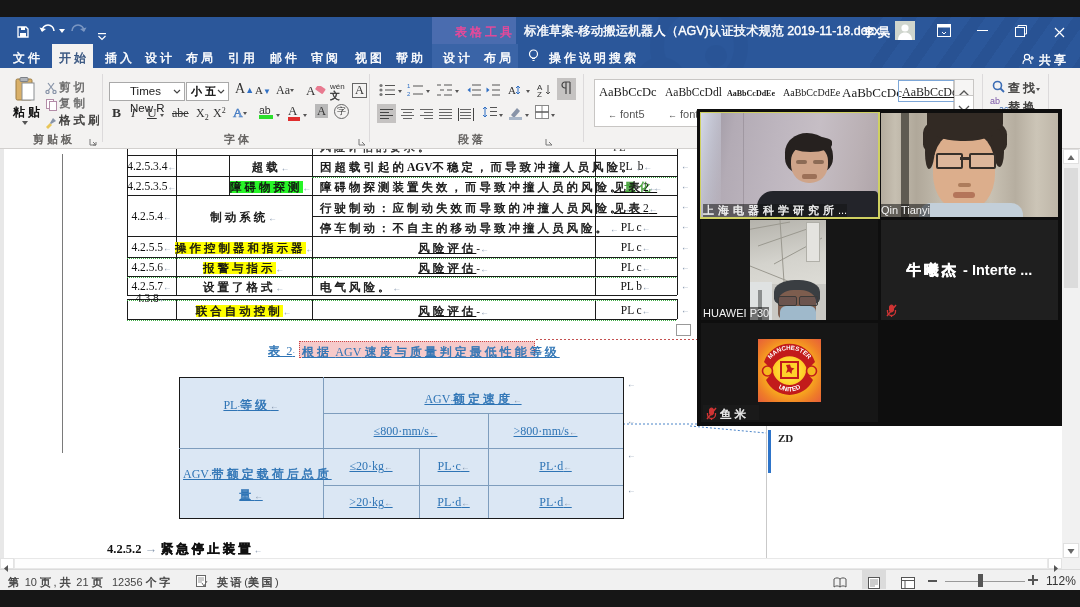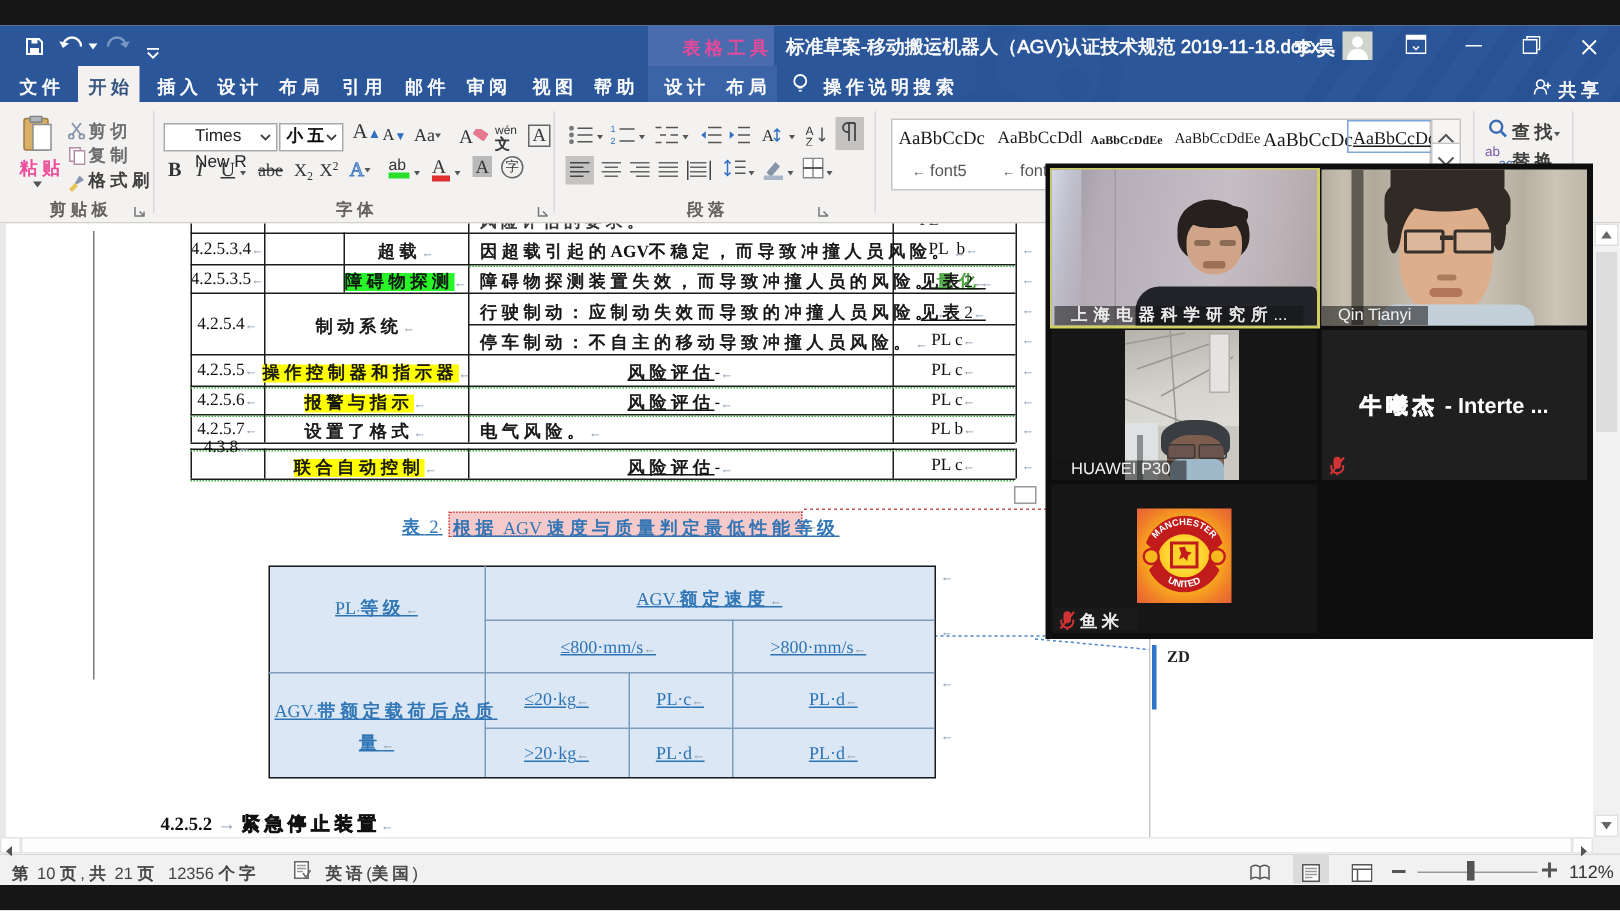--- a/index.html
+++ b/index.html
@@ -5,21 +5,21 @@
 #stage{position:relative;width:1080px;height:607px;overflow:hidden;background:#fff;font-family:"Liberation Sans",sans-serif}
 .abs{position:absolute}
 .cj{font-family:"Liberation Sans",sans-serif;letter-spacing:3px;-webkit-text-stroke:0.45px}
 .cj2{font-family:"Liberation Sans",sans-serif;letter-spacing:2.6px;-webkit-text-stroke:0.45px}
 .ser{font-family:"Liberation Serif",serif}
 .hlG{background:#27f527}
 .hlY{background:#ffff00}
 .grnT{color:#48a33c}
 .bluT{color:#2e74b5;text-decoration:underline}
 .ctr{text-align:center}
-.vlab{color:#f2f2f2;font-size:11px;background:rgba(20,20,20,.55);line-height:13px;padding:0 11px}
+.vlab{color:#f2f2f2;font-size:11px;background:rgba(20,20,20,.55);line-height:13px;padding:0 0}
 .dn{display:inline-block;width:0;height:0;border-left:2.5px solid transparent;border-right:2.5px solid transparent;border-top:3px solid #555;vertical-align:2px}
 .zj{font-family:"Liberation Sans",sans-serif;letter-spacing:0.2px;-webkit-text-stroke:0.4px}
 </style></head><body>
 <div id="stage">
 <div class="abs" style="left:0;top:0;width:1080px;height:17px;background:#161616"></div>
 <div class="abs" style="left:0;top:17px;width:1080px;height:27px;background:#2b579a"></div>
 <div class="abs" style="left:0;top:44px;width:1080px;height:24px;background:#2b579a"></div>
 <div class="abs" style="left:0;top:68px;width:1080px;height:81px;background:#f3f2f1"></div>
 <div class="abs" style="left:0;top:148px;width:1080px;height:1px;background:#d2d0ce"></div>
 <div class="abs" style="left:0;top:149px;width:1080px;height:409px;background:#fff"></div>
@@ -102,21 +102,21 @@
         <path d="M1 11c0-3 1.8-4.5 4-4.5S9 8 9 11" fill="none" stroke="#fff" stroke-width="1.1"></path>
         <path d="M10 3v4M8 5h4" stroke="#fff" stroke-width="1.1"></path>
       </svg></div>
 <div class="abs cj" style="left:1039px;top:52px;font-size:12px;color:#fff">共享</div>
 
 <div class="abs" style="left:15px;top:77px"><svg width="22" height="26">
         <rect x="1" y="2" width="16" height="21" rx="1.5" fill="#d9b069" stroke="#9a7b43"></rect>
         <rect x="5" y="0.5" width="8" height="4" rx="1" fill="#b0b4ba" stroke="#7d8187"></rect>
         <rect x="7" y="6" width="12" height="17" fill="#fff" stroke="#8a8d91"></rect>
       </svg></div>
-<div class="abs cj" style="left:13px;top:104px;font-size:12px;color:#ec4899">粘贴</div>
+<div class="abs cj" style="left:13px;top:104px;font-size:12px;color:#000000">粘贴</div>
 <div class="abs" style="left:22px;top:121px;width:0;height:0;border-left:3.5px solid transparent;border-right:3.5px solid transparent;border-top:4px solid #555"></div>
 <div class="abs" style="left:45px;top:80px"><svg width="12" height="12">
         <g stroke="#8894a8" fill="none" stroke-width="1.2">
           <path d="M3 1l6 8M9 1L3 9"></path>
           <circle cx="2.5" cy="10" r="1.6"></circle>
           <circle cx="9.5" cy="10" r="1.6"></circle>
         </g>
       </svg></div>
 <div class="abs cj" style="left:59px;top:80px;font-size:11.5px;color:#6a6a6a">剪切</div>
 <div class="abs" style="left:46px;top:97px"><svg width="11" height="12">

